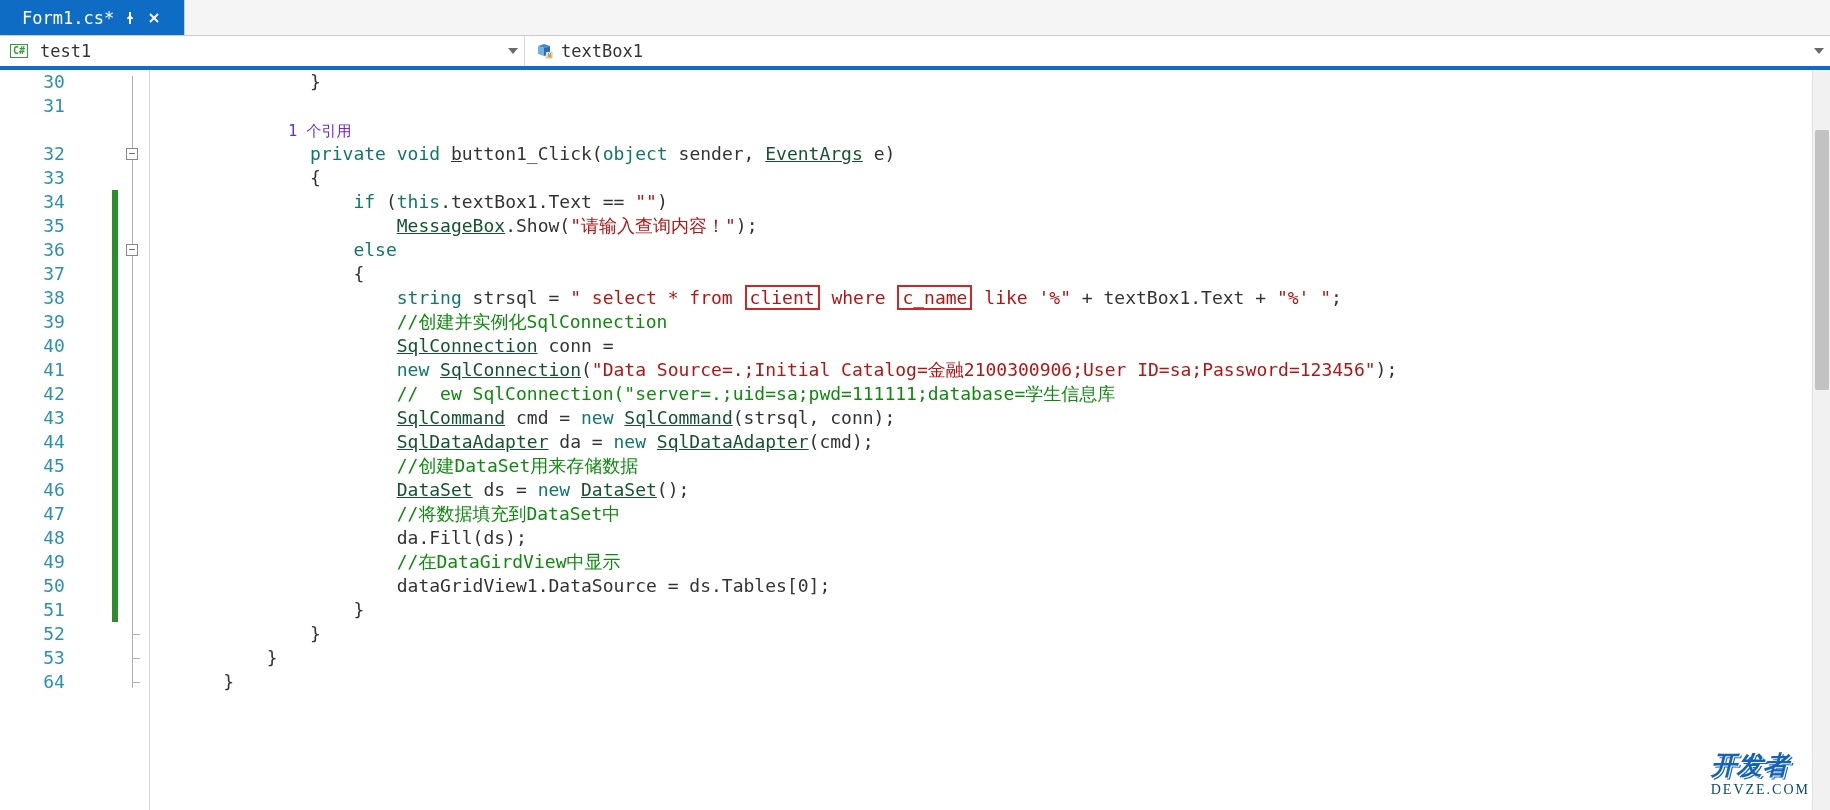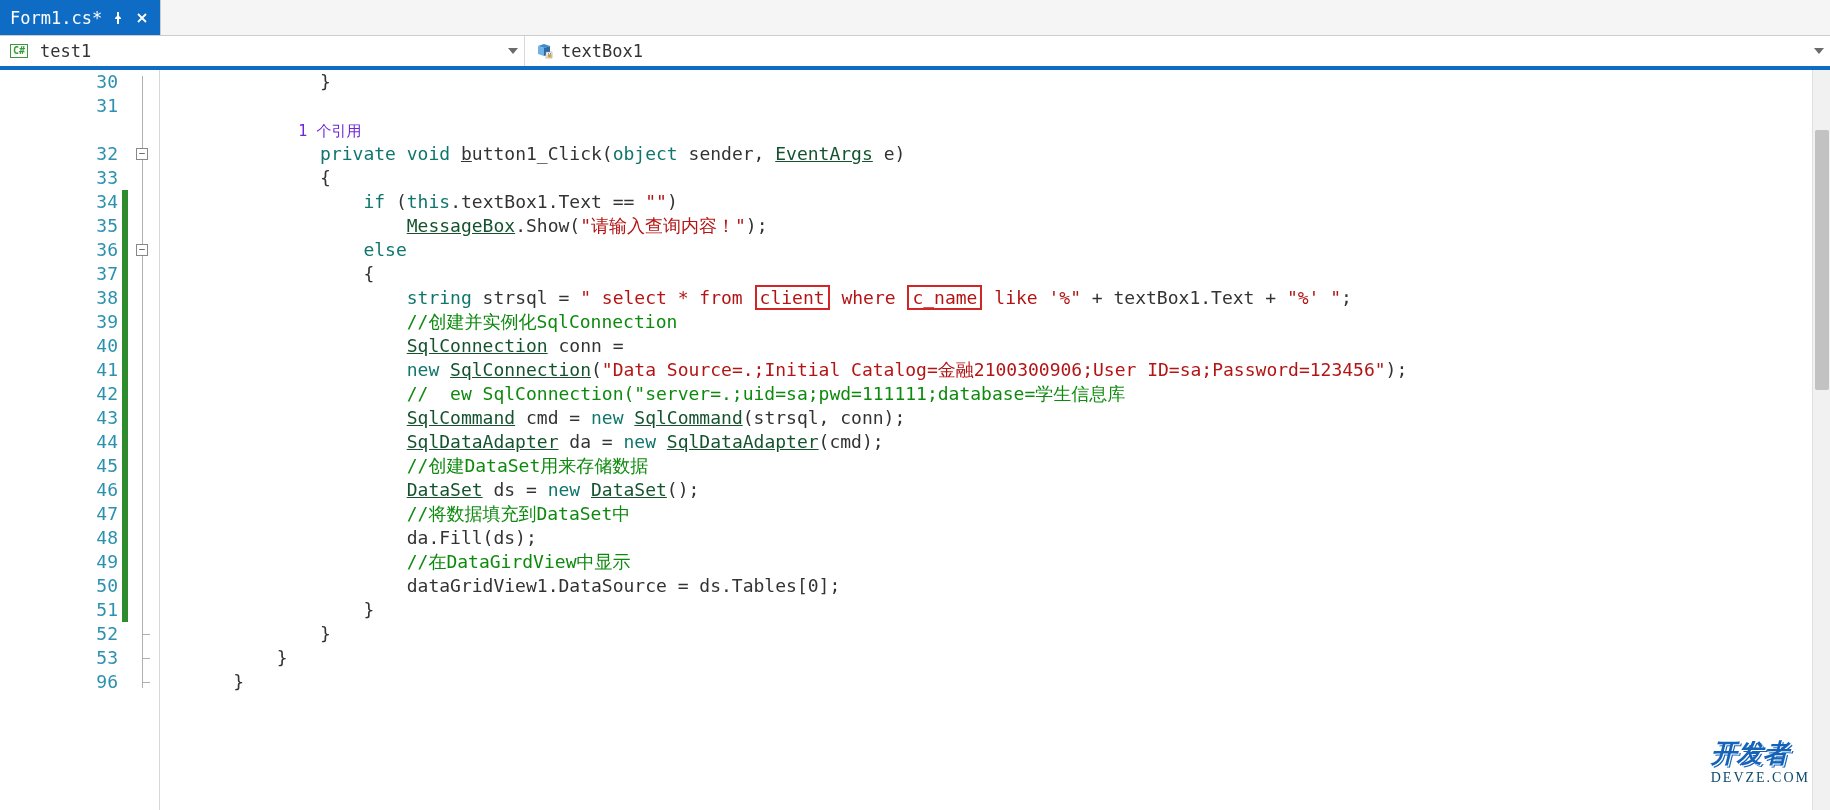--- a/index.html
+++ b/index.html
@@ -15,21 +15,21 @@
   .tabbar {
     height: 36px;
     display: flex;
     align-items: stretch;
     background: #f5f5f5;
     border-bottom: 1px solid #cccccc;
   }
   .tab {
     display: flex;
     align-items: center;
-    padding: 0 10px;
+    padding: 0 22px;
     gap: 8px;
     font-size: 17px;
     color: #333;
     border-right: 1px solid #cccccc;
     background: #f5f5f5;
     cursor: pointer;
   }
   .tab.active {
     background: #0e6cc4;
     color: #fff;
@@ -67,22 +67,22 @@
   
   .editor {
     display:flex;
     height: calc(810px - 36px - 34px);
     position:relative;
     font-family: Consolas, "Microsoft YaHei", monospace;
     font-size: 18px;
     line-height: 24px;
   }
   .gutter-ln {
-    width: 122px;
-    text-align: right;
+    width: 112px;
+    text-align: center;
     color:#2b91af;
     padding-right:4px;
     user-select:none;
   }
   .gutter-ln div { height:24px; }
   .gutter-bar {
     width: 10px;
     position:relative;
     background:#fff;
   }
@@ -130,21 +130,21 @@
     margin:0 1px;
   }
   .scrollbar {
     position:absolute;right:0;top:0;width:18px;height:100%;
     background:#f1f1f1;border-left:1px solid #e0e0e0;
   }
   .scrollthumb{
     position:absolute;left:2px;width:14px;background:#c2c2c2;border-radius:2px;
   }
   .watermark{
-    position:absolute;right:20px;bottom:20px;
+    position:absolute;right:20px;bottom:8px;
     font-family:"Microsoft YaHei";font-style:italic;font-weight:700;
     font-size:26px;color:#1563b8;
     text-shadow:1px 1px 0 #fff, 2px 2px 0 #1563b8;
     pointer-events:none;
   }
   .watermark .sub{display:block;font-size:14px;font-style:normal;font-weight:400;
     color:#0c4a6e;text-shadow:none;letter-spacing:2px;text-align:center;}
   .csicon{display:inline-block;width:18px;height:14px;border:1px solid #3a993a;color:#3a993a;
     font-size:10px;line-height:12px;text-align:center;font-weight:700;margin-right:4px;}
   .nsicon svg,.clsicon svg,.fldicon svg{display:block;}
@@ -210,21 +210,21 @@
       <div>44</div>
       <div>45</div>
       <div>46</div>
       <div>47</div>
       <div>48</div>
       <div>49</div>
       <div>50</div>
       <div>51</div>
       <div>52</div>
       <div>53</div>
-      <div>96</div>
+      <div>64</div>
     </div>
   <div class="gutter-bar" id="gutter-bar">
       <div class="change-bar" style="top: 120px; height: 432px;"></div>
     </div>
   <div class="gutter-fold" id="gutter-fold">
       <div class="fold-line" style="top: 6px; height: 612px;"></div>
       <div class="fold-box" style="top: 78px;">−</div>
       <div class="fold-box" style="top: 174px;">−</div>
       <div class="fold-tick" style="top: 564px;"></div>
       <div class="fold-tick" style="top: 588px;"></div>

